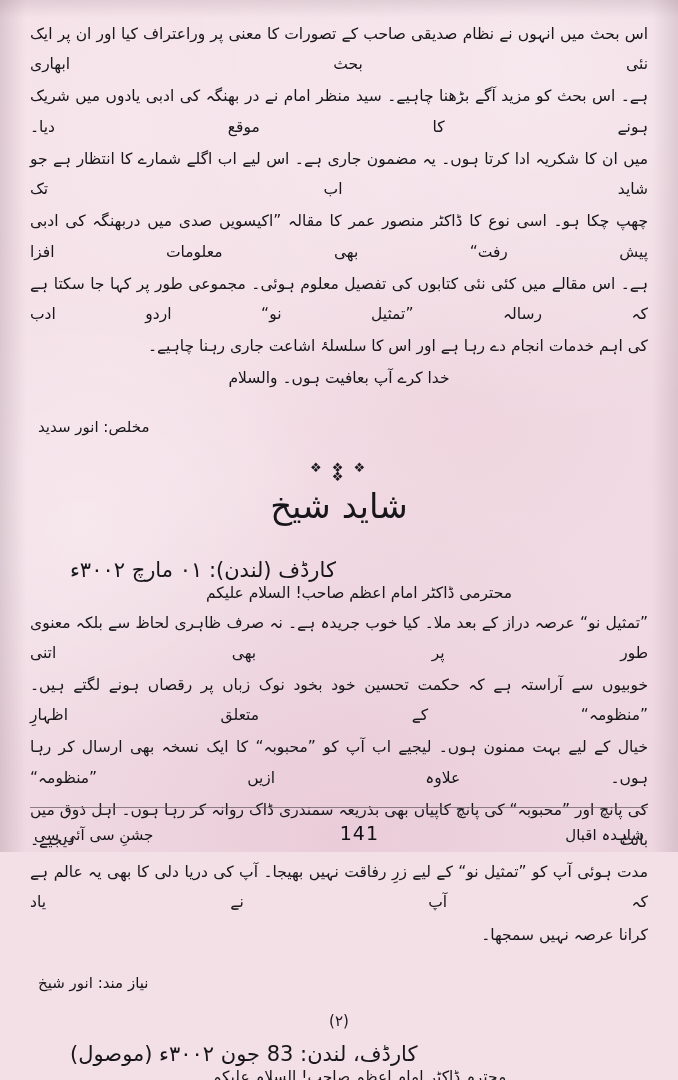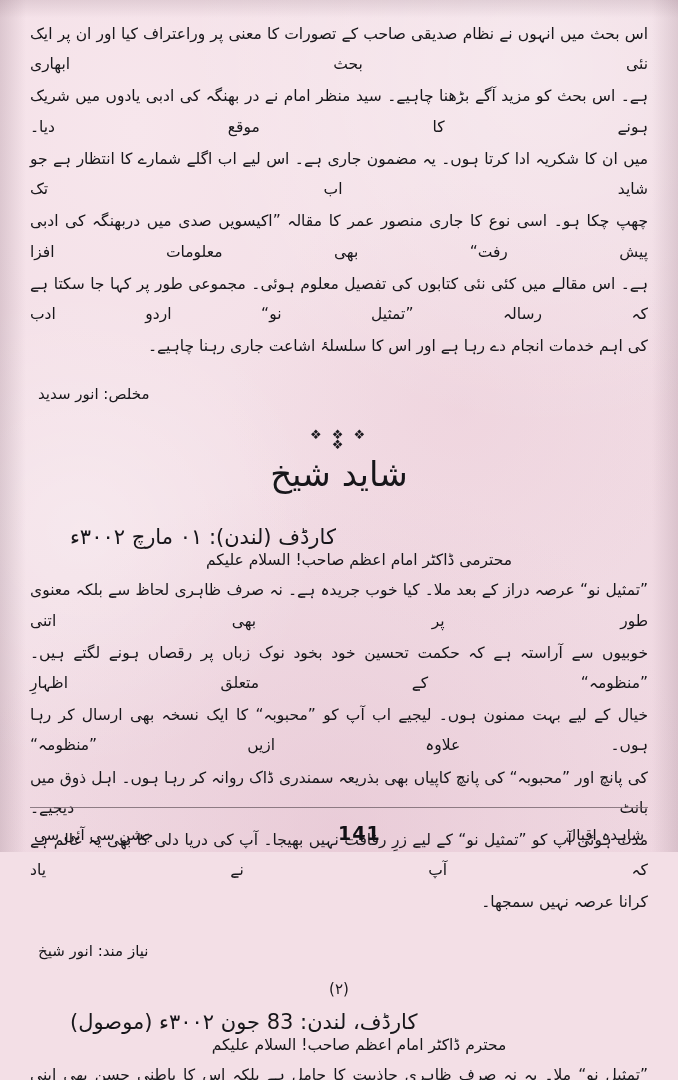--- a/index.html
+++ b/index.html
@@ -124,21 +124,21 @@
     border-top: 1px solid #6d5e66;
     opacity: 0.75;
   }
   .footer-side {
     font-size: 15px;
     color: #141318;
     white-space: nowrap;
   }
   .footer-page {
     font-size: 19px;
-    font-weight: bold;
+    font-weight: normal;
     color: #111015;
     letter-spacing: 1px;
     text-align: right;
   }
   .edge-shadow {
     position: absolute;
     top: 0; bottom: 0; left: 0;
     width: 26px;
     background: linear-gradient(to right, rgba(120,90,105,0.20), rgba(120,90,105,0));
     z-index: 1;
@@ -164,23 +164,24 @@
   <div class="top-shadow"></div>
   <div class="edge-shadow"></div>
   <div class="edge-shadow right"></div>
 
   <div class="content">
 
     <div>
       <p class="para urdu">اس بحث میں انہوں نے نظام صدیقی صاحب کے تصورات کا معنی پر وراعتراف کیا اور ان پر ایک نئی بحث ابھاری</p>
       <p class="para urdu">ہے۔ اس بحث کو مزید آگے بڑھنا چاہیے۔ سید منظر امام نے در بھنگہ کی ادبی یادوں میں شریک ہونے کا موقع دیا۔</p>
       <p class="para urdu">میں ان کا شکریہ ادا کرتا ہوں۔ یہ مضمون جاری ہے۔ اس لیے اب اگلے شمارے کا انتظار ہے جو شاید اب تک</p>
-      <p class="para urdu">چھپ چکا ہو۔ اسی نوع کا جاری منصور عمر کا مقالہ ”اکیسویں صدی میں دربھنگہ کی ادبی پیش رفت“ بھی معلومات افزا</p>
+      <p class="para urdu">چھپ چکا ہو۔ اسی نوع کا ڈاکٹر منصور عمر کا مقالہ ”اکیسویں صدی میں دربھنگہ کی ادبی پیش رفت“ بھی معلومات افزا</p>
       <p class="para urdu">ہے۔ اس مقالے میں کئی نئی کتابوں کی تفصیل معلوم ہوئی۔ مجموعی طور پر کہا جا سکتا ہے کہ رسالہ ”تمثیل نو“ اردو ادب</p>
       <p class="para urdu last-right">کی اہم خدمات انجام دے رہا ہے اور اس کا سلسلۂ اشاعت جاری رہنا چاہیے۔</p>
+      <p class="center-line urdu">خدا کرے آپ بعافیت ہوں۔ والسلام</p>
       <p class="sig-left urdu">مخلص: انور سدید</p>
     </div>
 
     <div class="ornament">
       <span class="row1">❖ ❖ ❖</span>
       <span class="row2">❖</span>
     </div>
 
     <h1 class="section-title urdu">شاید شیخ</h1>
 

